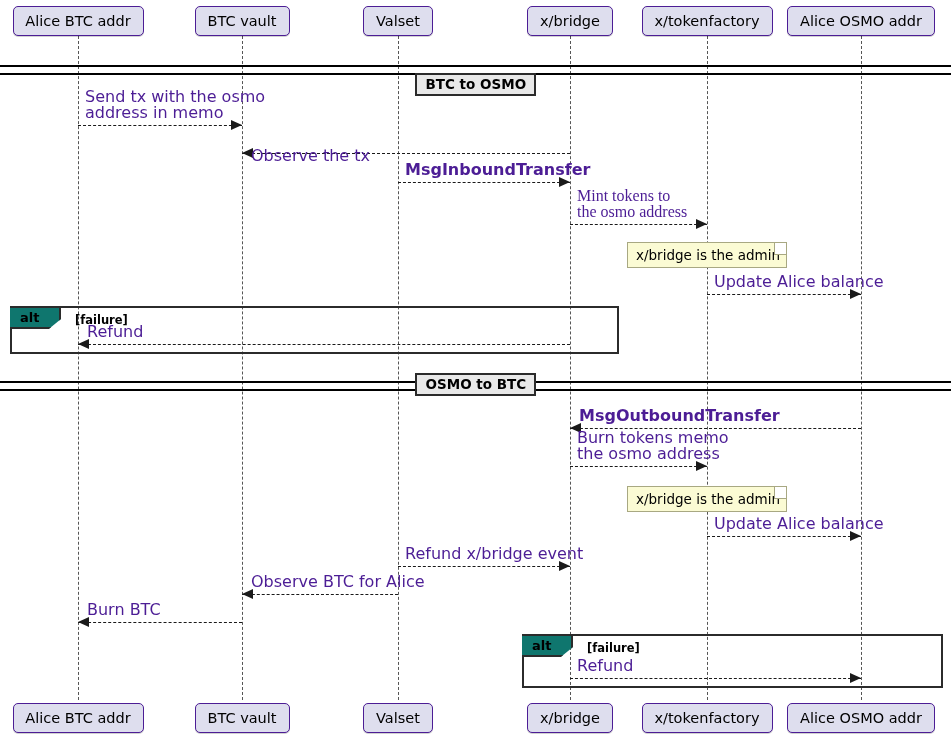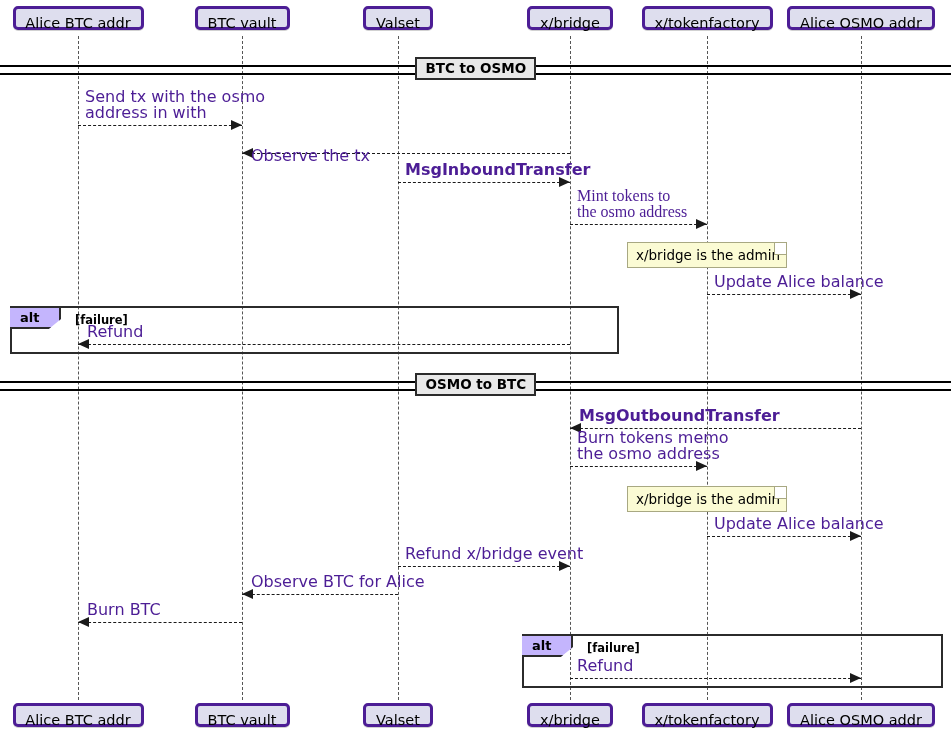--- a/index.html
+++ b/index.html
@@ -12,24 +12,24 @@
 
   
   .lifeline{
     position:absolute;width:0;border-left:1px dashed #555555;
   }
 
   
   .participant{
     position:absolute;
     background:#DEDEEE;
-    border:3px solid #4c1d95;
+    border:1px solid #4c1d95;
     border-radius:5px;
     box-sizing:border-box;
-    height:24px;
+    height:30px;
     line-height:28px;
     text-align:center;
     font-size:14.5px;
     color:#000;
     white-space:nowrap;
     box-shadow:0 1px 0 rgba(0,0,0,.18);
   }
 
   
   .divider-lines{
@@ -87,21 +87,21 @@
   
   .frag{
     position:absolute;
     border:2px solid #2b2b2b;
     box-sizing:border-box;
     background:transparent;
   }
   .frag-tag{
     position:absolute;left:0;top:0;
     height:21px;line-height:19px;
-    background:#c4b5fd;
+    background:#0f766e;
     font-size:13px;font-weight:bold;color:#000;
     padding:0 10px 0 10px;
     border-right:2px solid #2b2b2b;
     border-bottom:2px solid #2b2b2b;
     box-sizing:border-box;
     -webkit-clip-path:polygon(0 0,100% 0,100% 52%,76% 100%,0 100%);
     clip-path:polygon(0 0,100% 0,100% 52%,76% 100%,0 100%);
     padding-right:22px;
   }
   .frag-cond{
@@ -126,34 +126,34 @@
     <div class="participant" style="left: 527px; top: 6px; width: 86px;"><span>x/bridge</span></div>
     <div class="participant" style="left: 641.5px; top: 6px; width: 131px;"><span>x/tokenfactory</span></div>
     <div class="participant" style="left: 787px; top: 6px; width: 148px;"><span>Alice OSMO addr</span></div>
     <div class="participant" style="left: 12.5px; top: 703px; width: 131px;"><span>Alice BTC addr</span></div>
     <div class="participant" style="left: 194.5px; top: 703px; width: 95px;"><span>BTC vault</span></div>
     <div class="participant" style="left: 363px; top: 703px; width: 70px;"><span>Valset</span></div>
     <div class="participant" style="left: 527px; top: 703px; width: 86px;"><span>x/bridge</span></div>
     <div class="participant" style="left: 641.5px; top: 703px; width: 131px;"><span>x/tokenfactory</span></div>
     <div class="participant" style="left: 787px; top: 703px; width: 148px;"><span>Alice OSMO addr</span></div>
     <div class="divider-lines" style="top: 65px;"></div>
-    <div class="divider-label" style="left: 414.5px; top: 57px; width: 121px;"><span>BTC to OSMO</span></div>
+    <div class="divider-label" style="left: 414.5px; top: 73px; width: 121px;"><span>BTC to OSMO</span></div>
     <div class="divider-lines" style="top: 381px;"></div>
     <div class="divider-label" style="left: 414.5px; top: 373px; width: 121px;"><span>OSMO to BTC</span></div>
     <div class="frag" style="left: 10px; top: 306px; width: 609px; height: 48px;"></div>
     <div class="frag-tag" style="left: 10px; top: 308px; width: 51px; position: absolute;"><span>alt</span></div>
     <div class="frag-cond" style="left: 75px; top: 313px;">[failure]</div>
     <div class="frag" style="left: 522px; top: 634px; width: 421px; height: 54px;"></div>
     <div class="frag-tag" style="left: 522px; top: 636px; width: 51px; position: absolute;"><span>alt</span></div>
     <div class="frag-cond" style="left: 587px; top: 641px;">[failure]</div>
     <div class="msg-line" style="left: 78px; top: 125px; width: 164px;"></div>
     <div class="arrow-head right" style="top: 120px; left: 231px;"></div>
     <div class="msg-label" style="top: 89px; left: 85px;">
       <div>Send tx with the osmo</div>
-      <div>address in with</div>
+      <div>address in memo</div>
     </div>
     <div class="msg-line" style="left: 242px; top: 153px; width: 328px;"></div>
     <div class="arrow-head left" style="top: 148px; left: 242px;"></div>
     <div class="msg-label" style="top: 148px; left: 251px;">
       <div>Observe the tx</div>
     </div>
     <div class="msg-line" style="left: 398px; top: 182px; width: 172px;"></div>
     <div class="arrow-head right" style="top: 177px; left: 559px;"></div>
     <div class="msg-label bold" style="top: 162px; left: 405px;">
       <div>MsgInboundTransfer</div>

